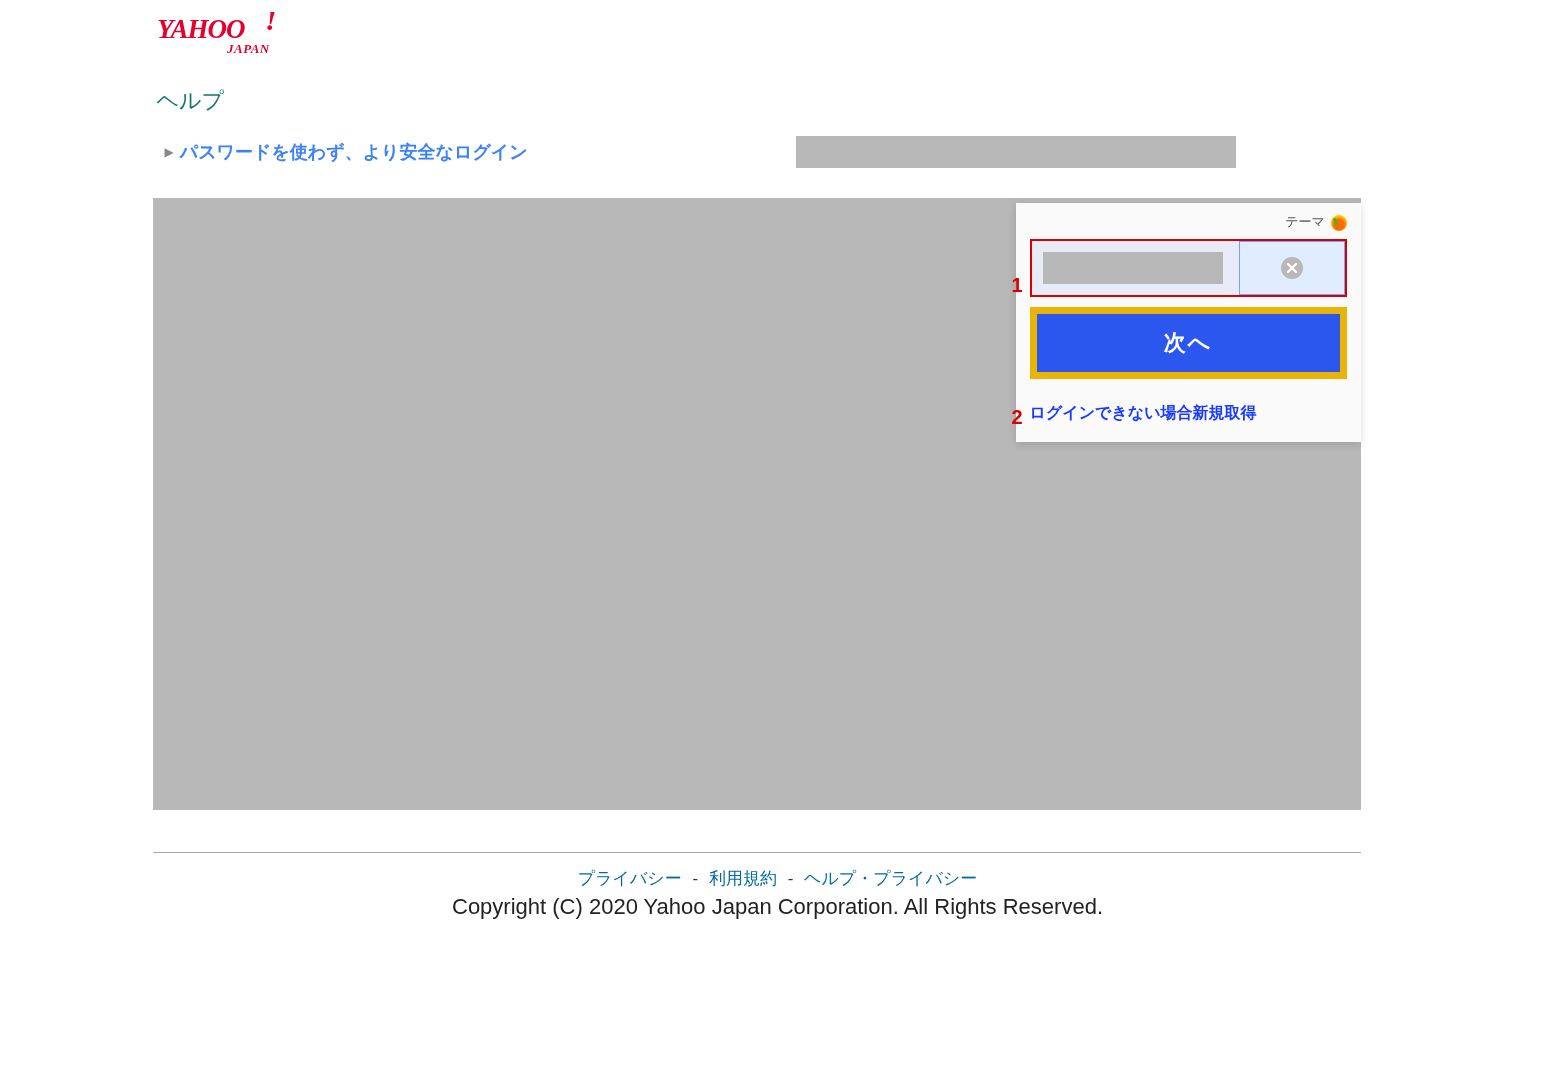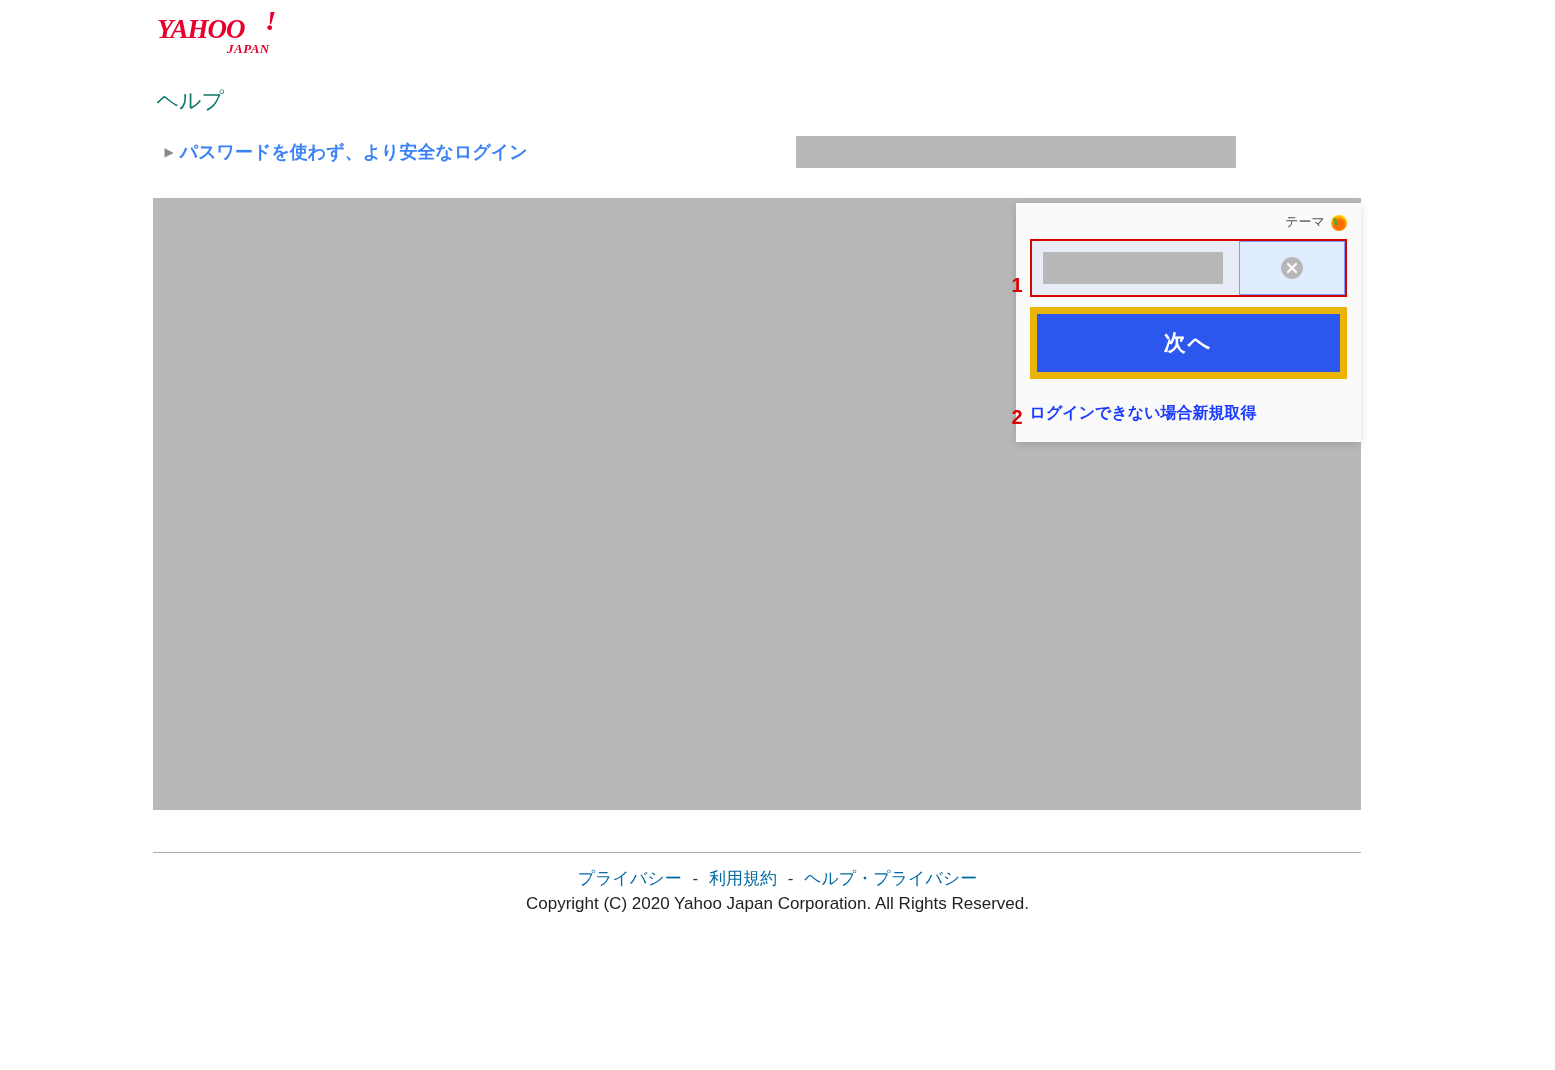--- a/index.html
+++ b/index.html
@@ -39,21 +39,21 @@
 .card-links { display:flex; margin-top:24px; font-size:16px;font-weight:bold; }
 .card-links a { color:#1a3bff; text-decoration:none; cursor:pointer; }
 
 .ad-label-row { width:1208px; text-align:right; margin-top:10px; font-size:16px; color:#333; }
 .info-circle { display:inline-block; width:16px; height:16px; border:1.5px solid #888; border-radius:50%; font-size:12px; line-height:14px; text-align:center; color:#888; margin-left:4px; vertical-align:middle; cursor:pointer; }
 
 .footer-hr { border:none; border-top:1px solid #aaa; margin: 42px 0 14px 0; width:1208px; }
 .footer-links { text-align:center; font-size:17px; }
 .footer-links a { color:#0369a1; text-decoration:none; cursor:pointer; }
 .footer-links .sep { color:#333; margin:0 6px; }
-.copyright { text-align:center; font-size:17px; color:#222; margin-top:4px; }
+.copyright { text-align:center; font-size:22px; color:#222; margin-top:4px; }
 </style>
 </head>
 <body>
 
 <div class="page-wrap">
 
   <div class="header-row">
     <svg class="logo" viewBox="0 0 360 100">
       <text x="0" y="52" font-family="Georgia, 'Times New Roman', serif" font-size="54" font-weight="900" font-style="italic" fill="#e5002d" letter-spacing="-2">YAHOO</text>
       <text x="216" y="35" font-family="Georgia, serif" font-size="60" font-weight="900" font-style="italic" fill="#e5002d">!</text>

